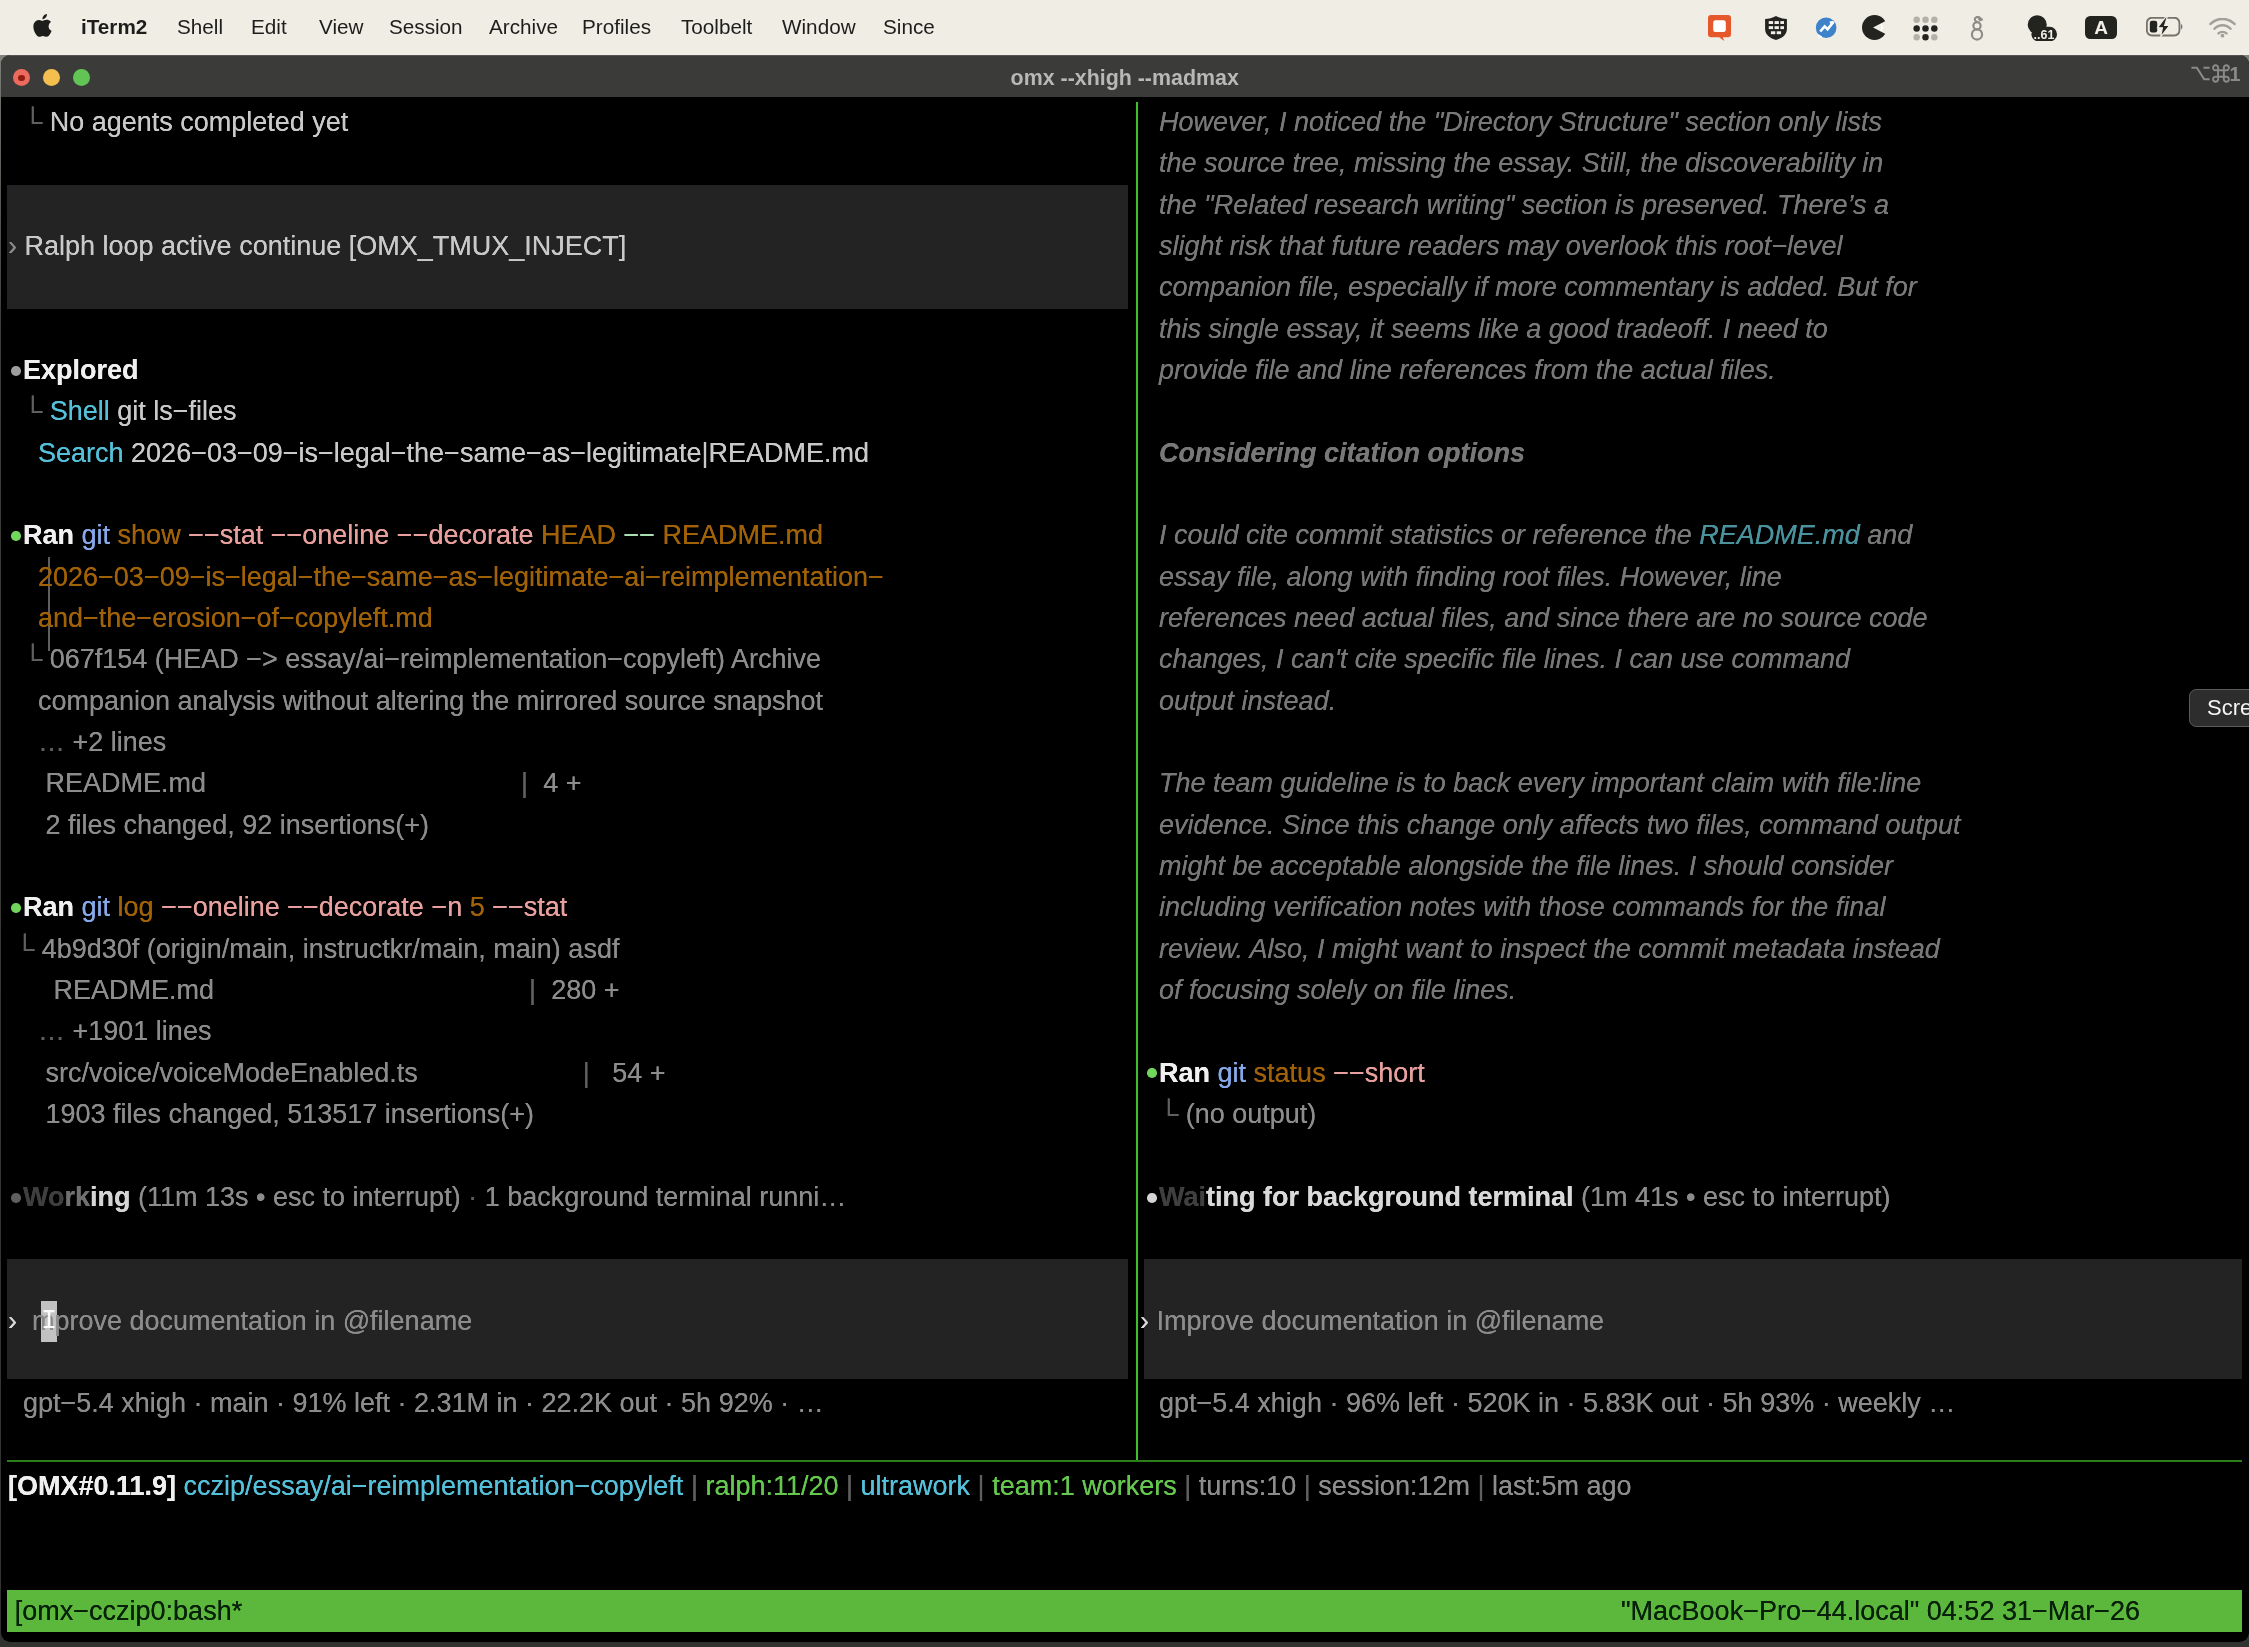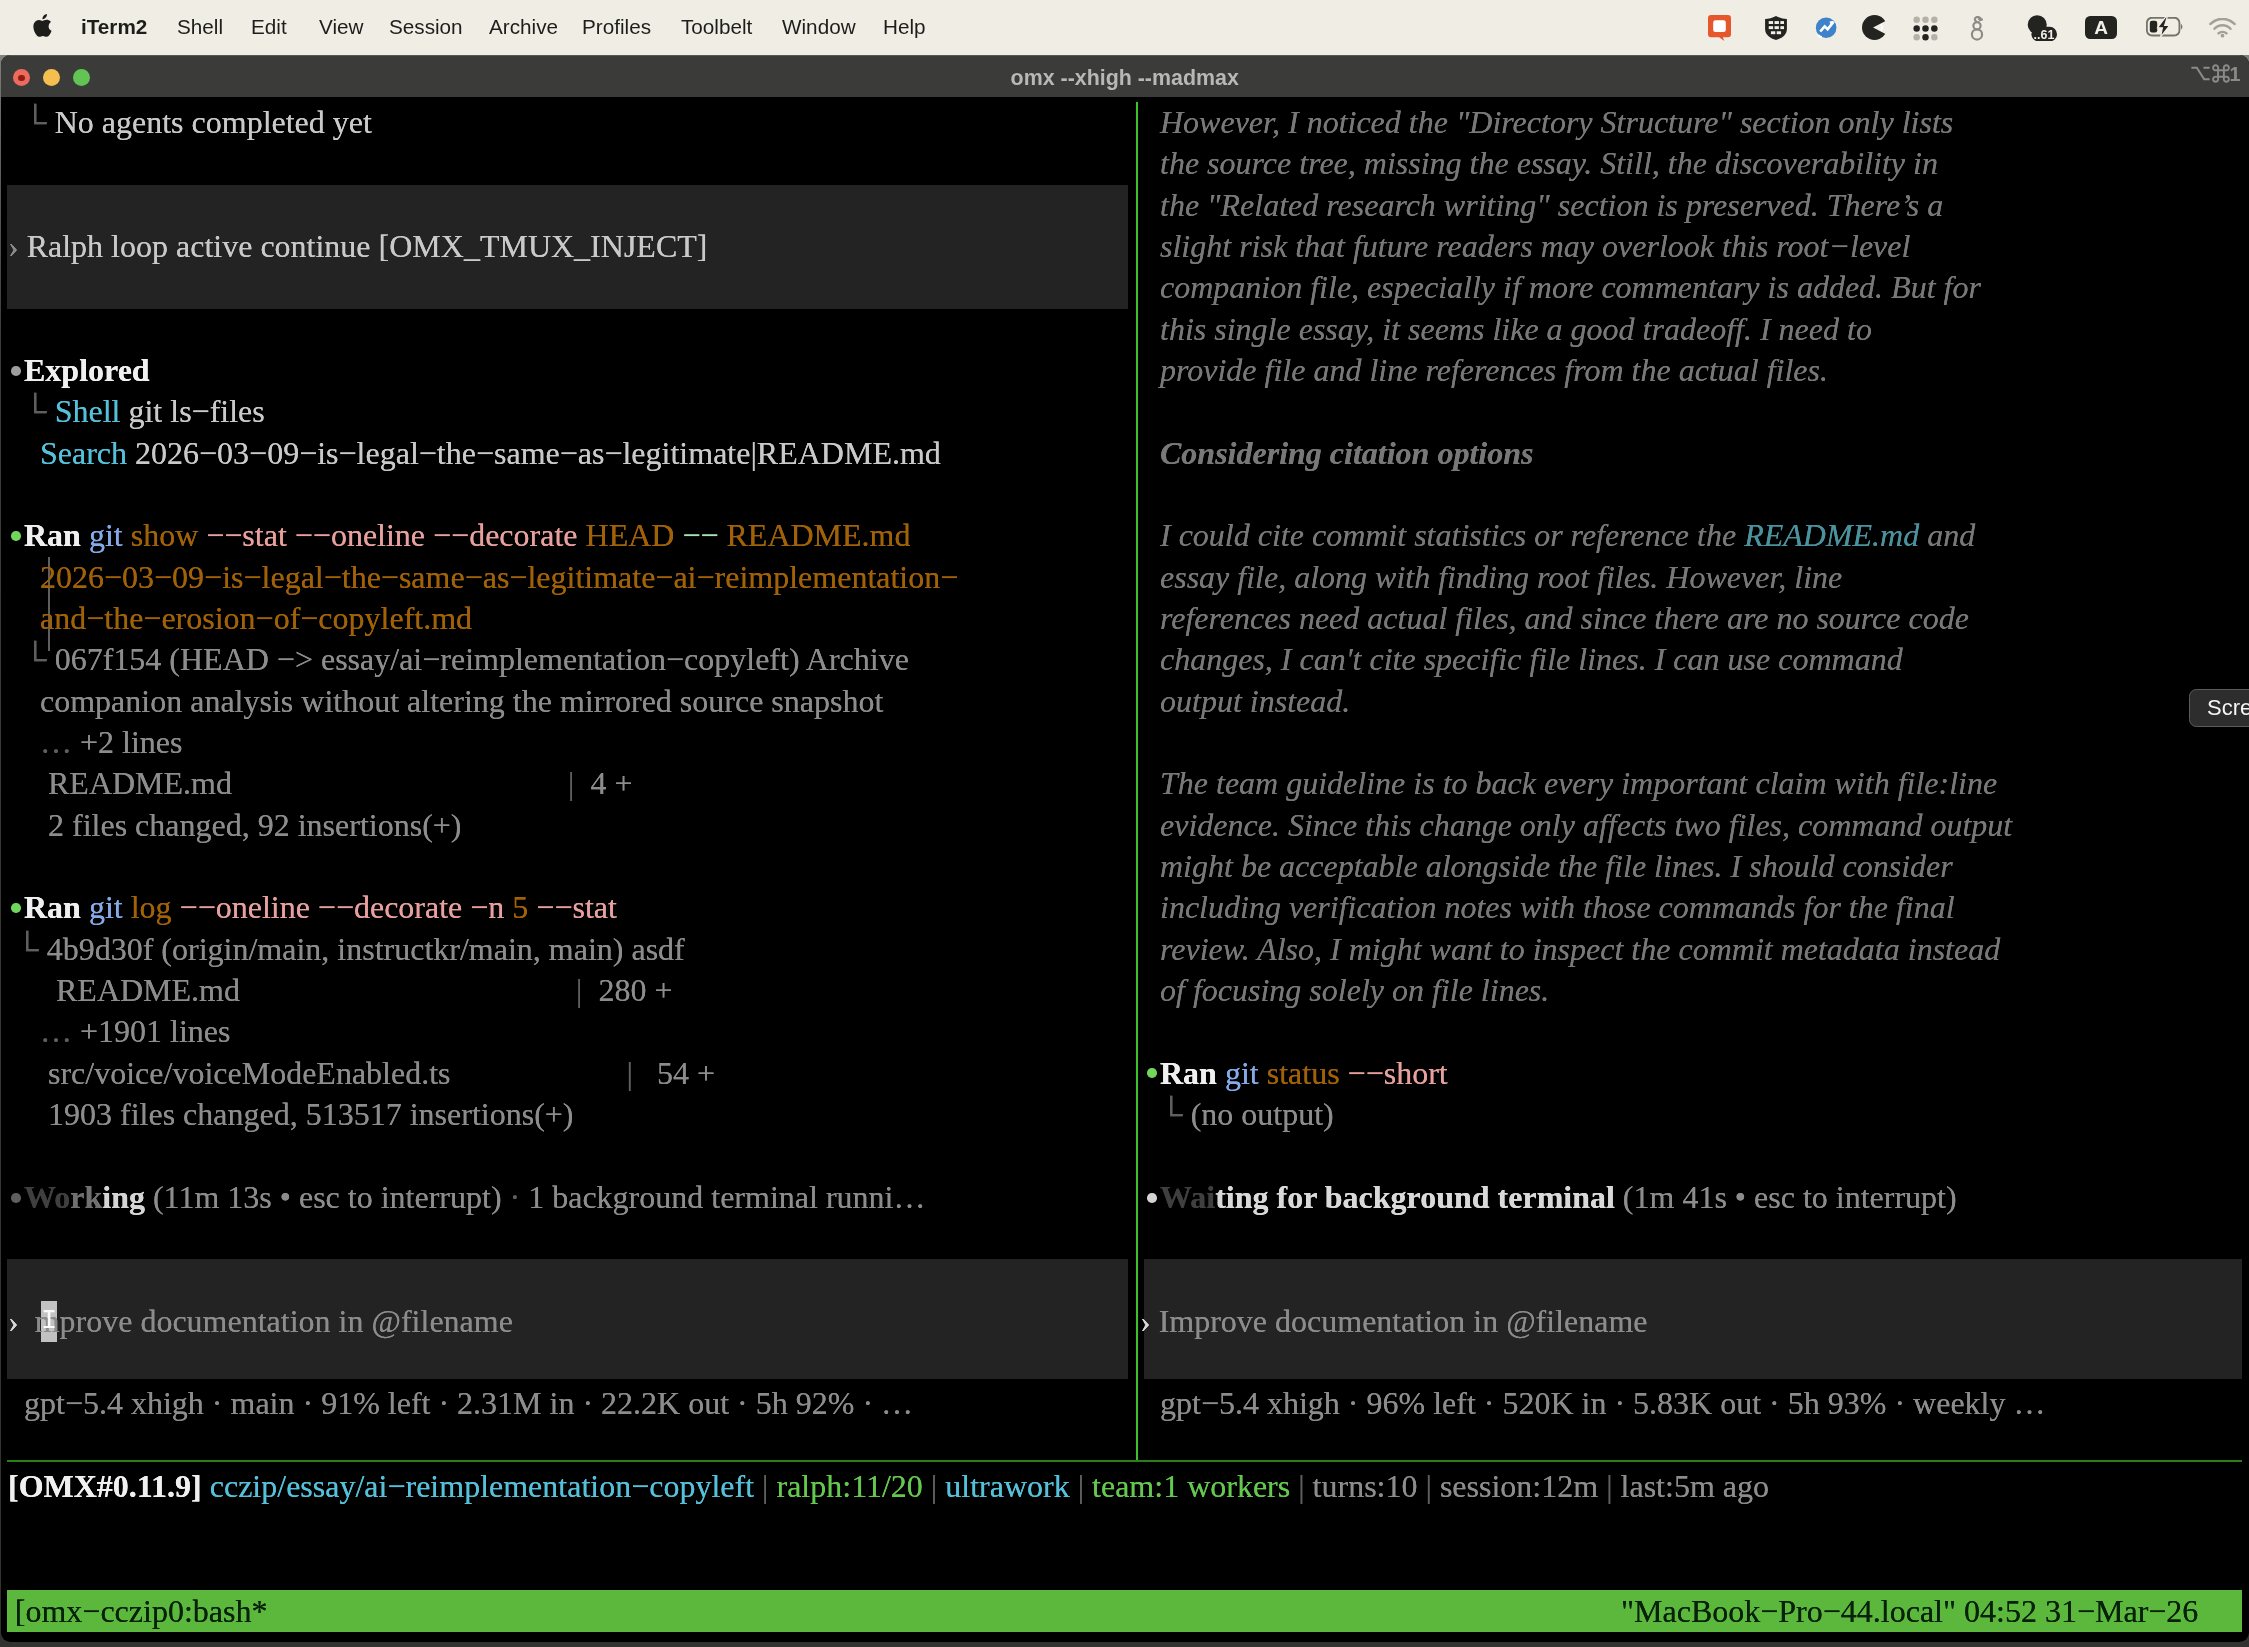--- a/index.html
+++ b/index.html
@@ -27,22 +27,22 @@
 #menubar { position:absolute; left:0; top:0; width:2250px; height:55px; background:#f0ede5; }
 #menubar .mi { position:absolute; top:0; height:55px; line-height:53px; font-size:20.7px; color:#1d1d1b; }
 
 #win { position:absolute; left:0.7px; top:55px; width:2248px; height:1587px;
   background:#000; border-radius:9.6px; overflow:hidden; }
 #titlebar { position:absolute; left:0; top:0; width:100%; height:42px; background:#3b3b39; border-top:0.7px solid #565654; }
 .light { position:absolute; top:13.3px; width:17px; height:17px; border-radius:50%; }
 #title { position:absolute; top:0; left:0; width:100%; height:43px; line-height:44px;
   text-align:center; font-size:21.4px; font-weight:bold; color:#b8b8b6; }
 
-.r { position:absolute; white-space:pre; font-family:Liberation Serif, serif;
-  font-size:32px; line-height:41px; color:#c9c9c9; text-shadow:0 0 0.4px currentColor;text-align:center; }
+.r { position:absolute; white-space:pre; font-family:Liberation Sans, sans-serif;
+  font-size:27px; line-height:41px; color:#c9c9c9; text-shadow:0 0 0.4px currentColor;text-align:center; }
 .box { position:absolute; background:#232323; }
 .abs { position:absolute; }
 </style>
 </head>
 <body>
 
 <div id="win">
   <div id="titlebar">
     <div class="light" style="left:12.5px;background:#ec6b5e"></div>
     <div class="light" style="left:42px;background:#f5bf50"></div>
@@ -137,21 +137,21 @@
   </svg>
   <div class="mi b" style="left:81px">iTerm2</div>
   <div class="mi" style="left:177px">Shell</div>
   <div class="mi" style="left:251px">Edit</div>
   <div class="mi" style="left:319px">View</div>
   <div class="mi" style="left:389px">Session</div>
   <div class="mi" style="left:489px">Archive</div>
   <div class="mi" style="left:582px">Profiles</div>
   <div class="mi" style="left:681px">Toolbelt</div>
   <div class="mi" style="left:782px">Window</div>
-  <div class="mi" style="left:883px">Help</div>
+  <div class="mi" style="left:883px">Since</div>
 
   <svg class="abs" style="left:1708px;top:14.8px" width="23" height="26" viewBox="0 0 31 35">
     <path fill="#e4582b" d="M4 0 h23 a4 4 0 0 1 4 4 v22 a4 4 0 0 1-4 4 h-7 l2 5 -7-5 H4 a4 4 0 0 1-4-4 V4 a4 4 0 0 1 4-4 z"></path>
     <rect x="7" y="7" width="17" height="16" rx="3" fill="#fff"></rect>
   </svg>
   <svg class="abs" style="left:1765px;top:15.5px" width="22" height="24" viewBox="0 0 30 33">
     <path fill="#23231f" d="M15 0 C20 3 25 4 30 4 V18 C30 26 23 31 15 33 C7 31 0 26 0 18 V4 C5 4 10 3 15 0 Z"></path>
     <g fill="#f2efe8">
       <rect x="5" y="7" width="6" height="4"></rect>
         <rect x="13" y="7" width="6" height="4"></rect>

